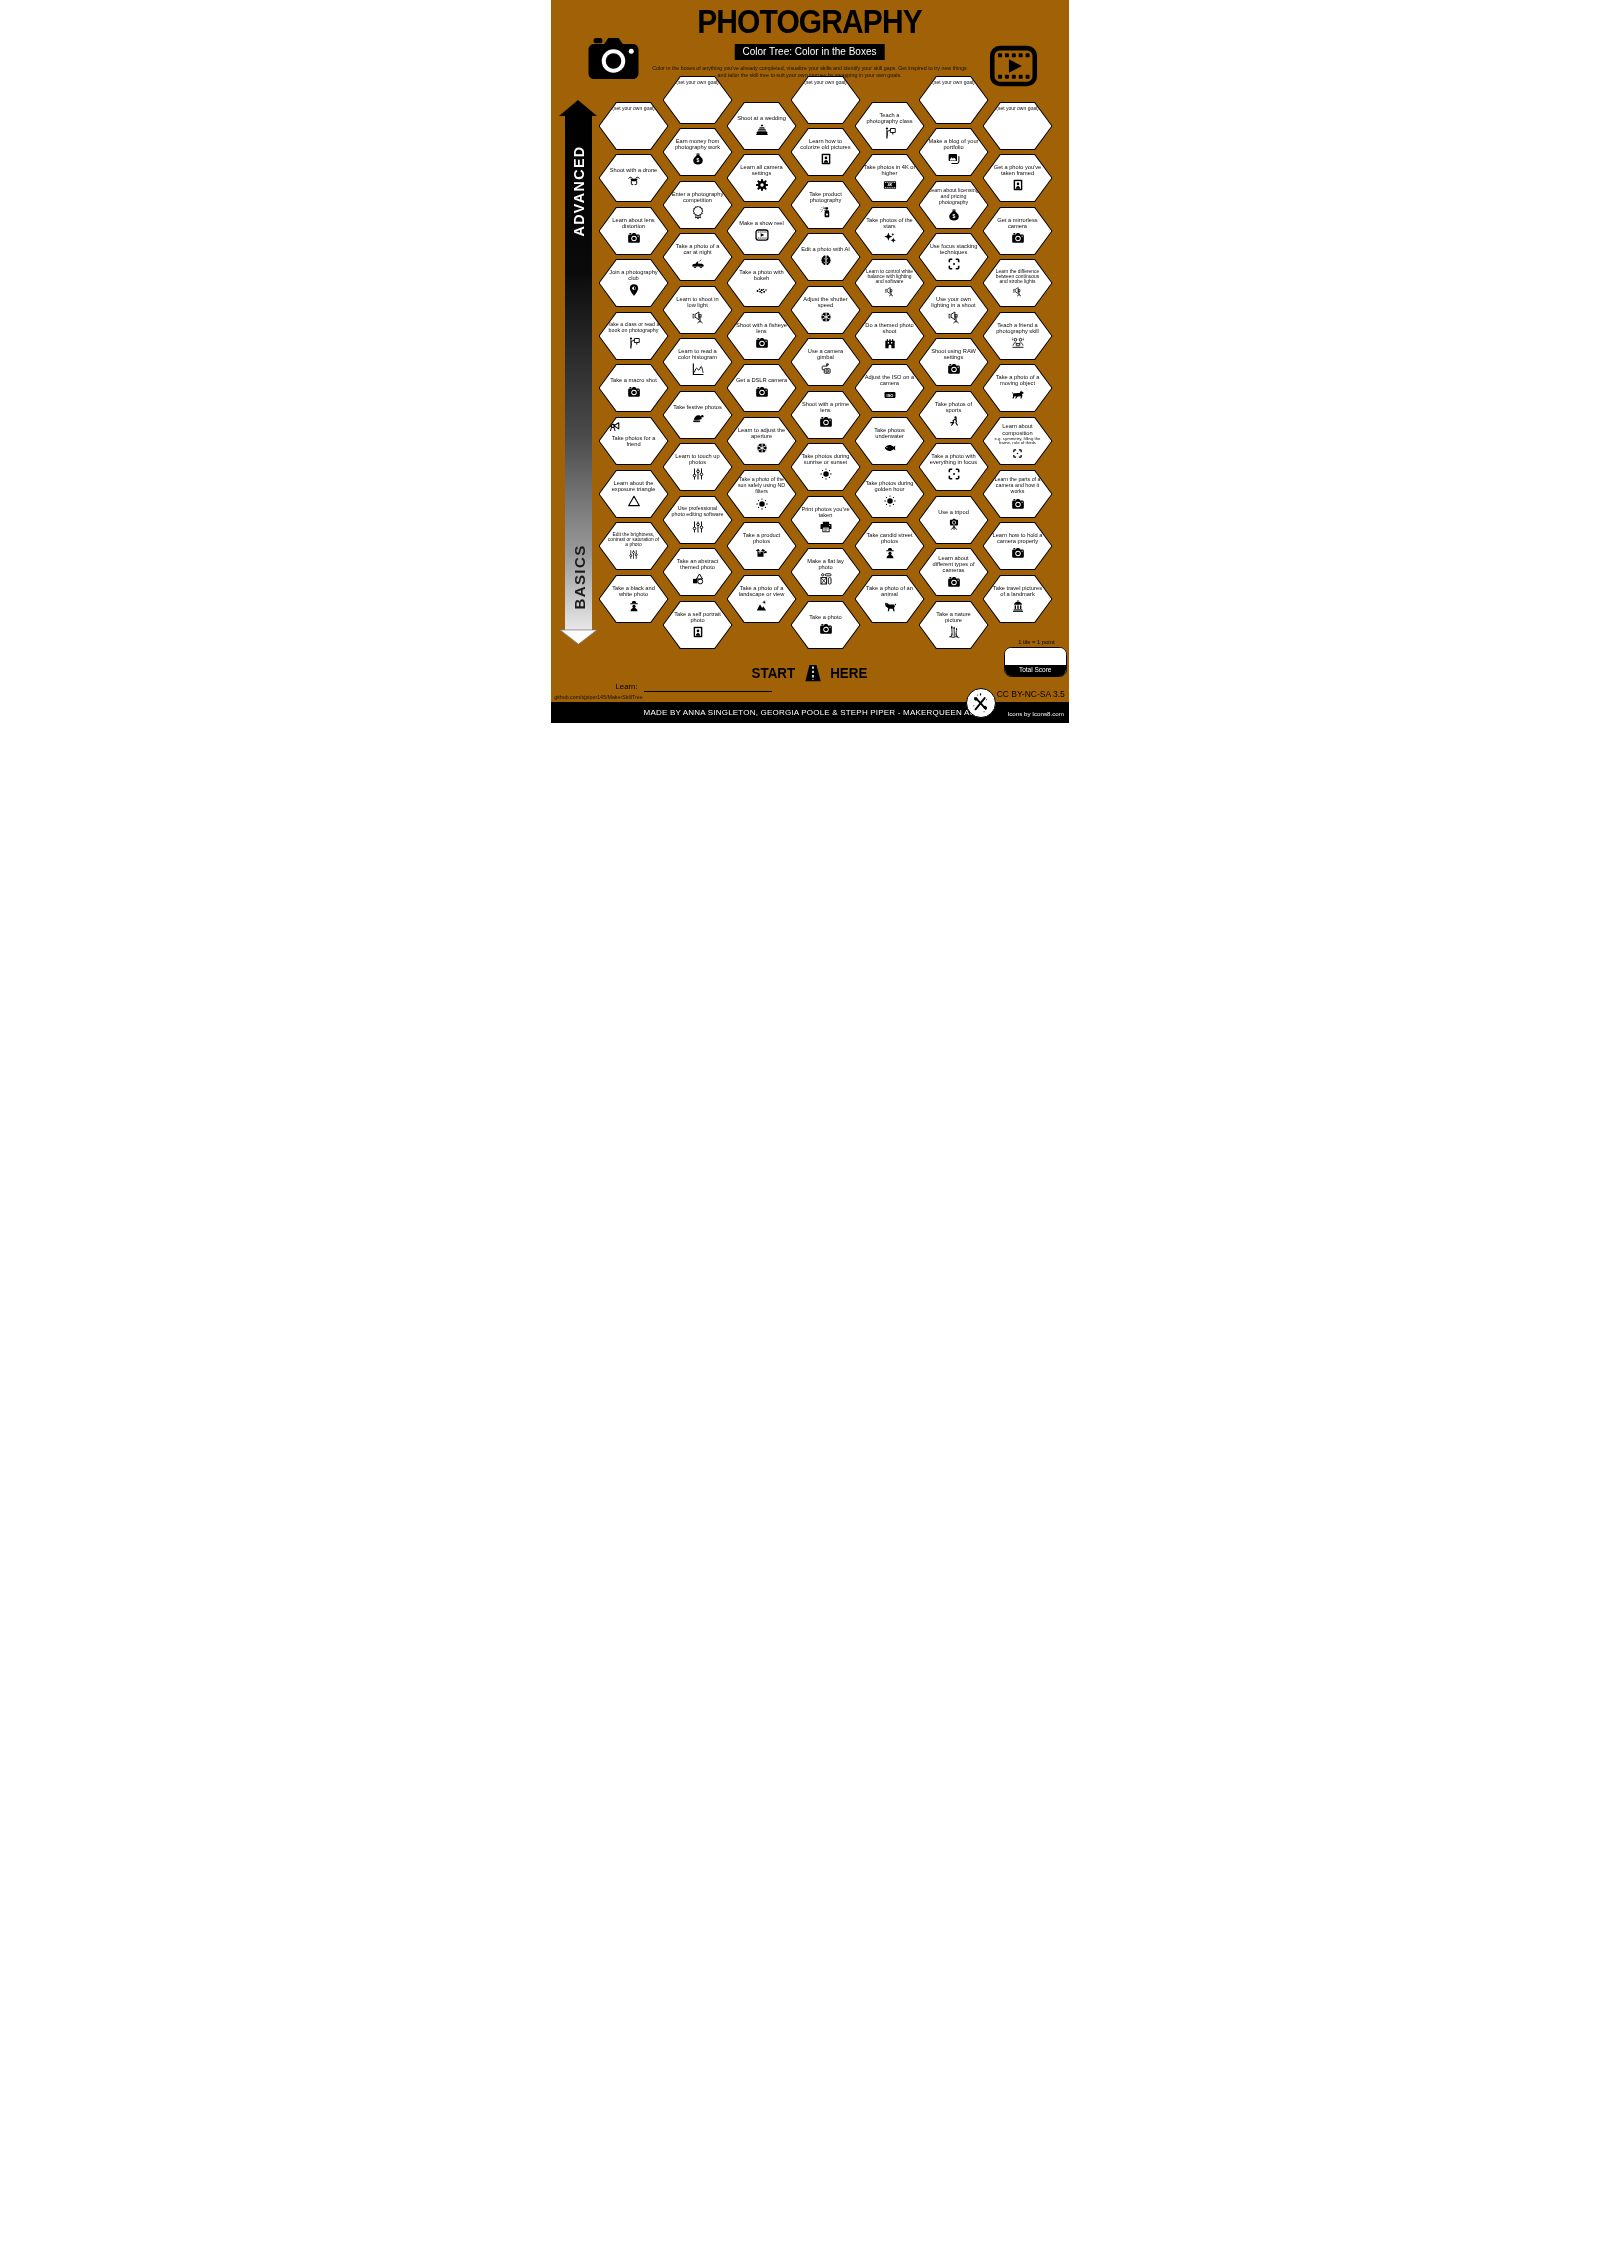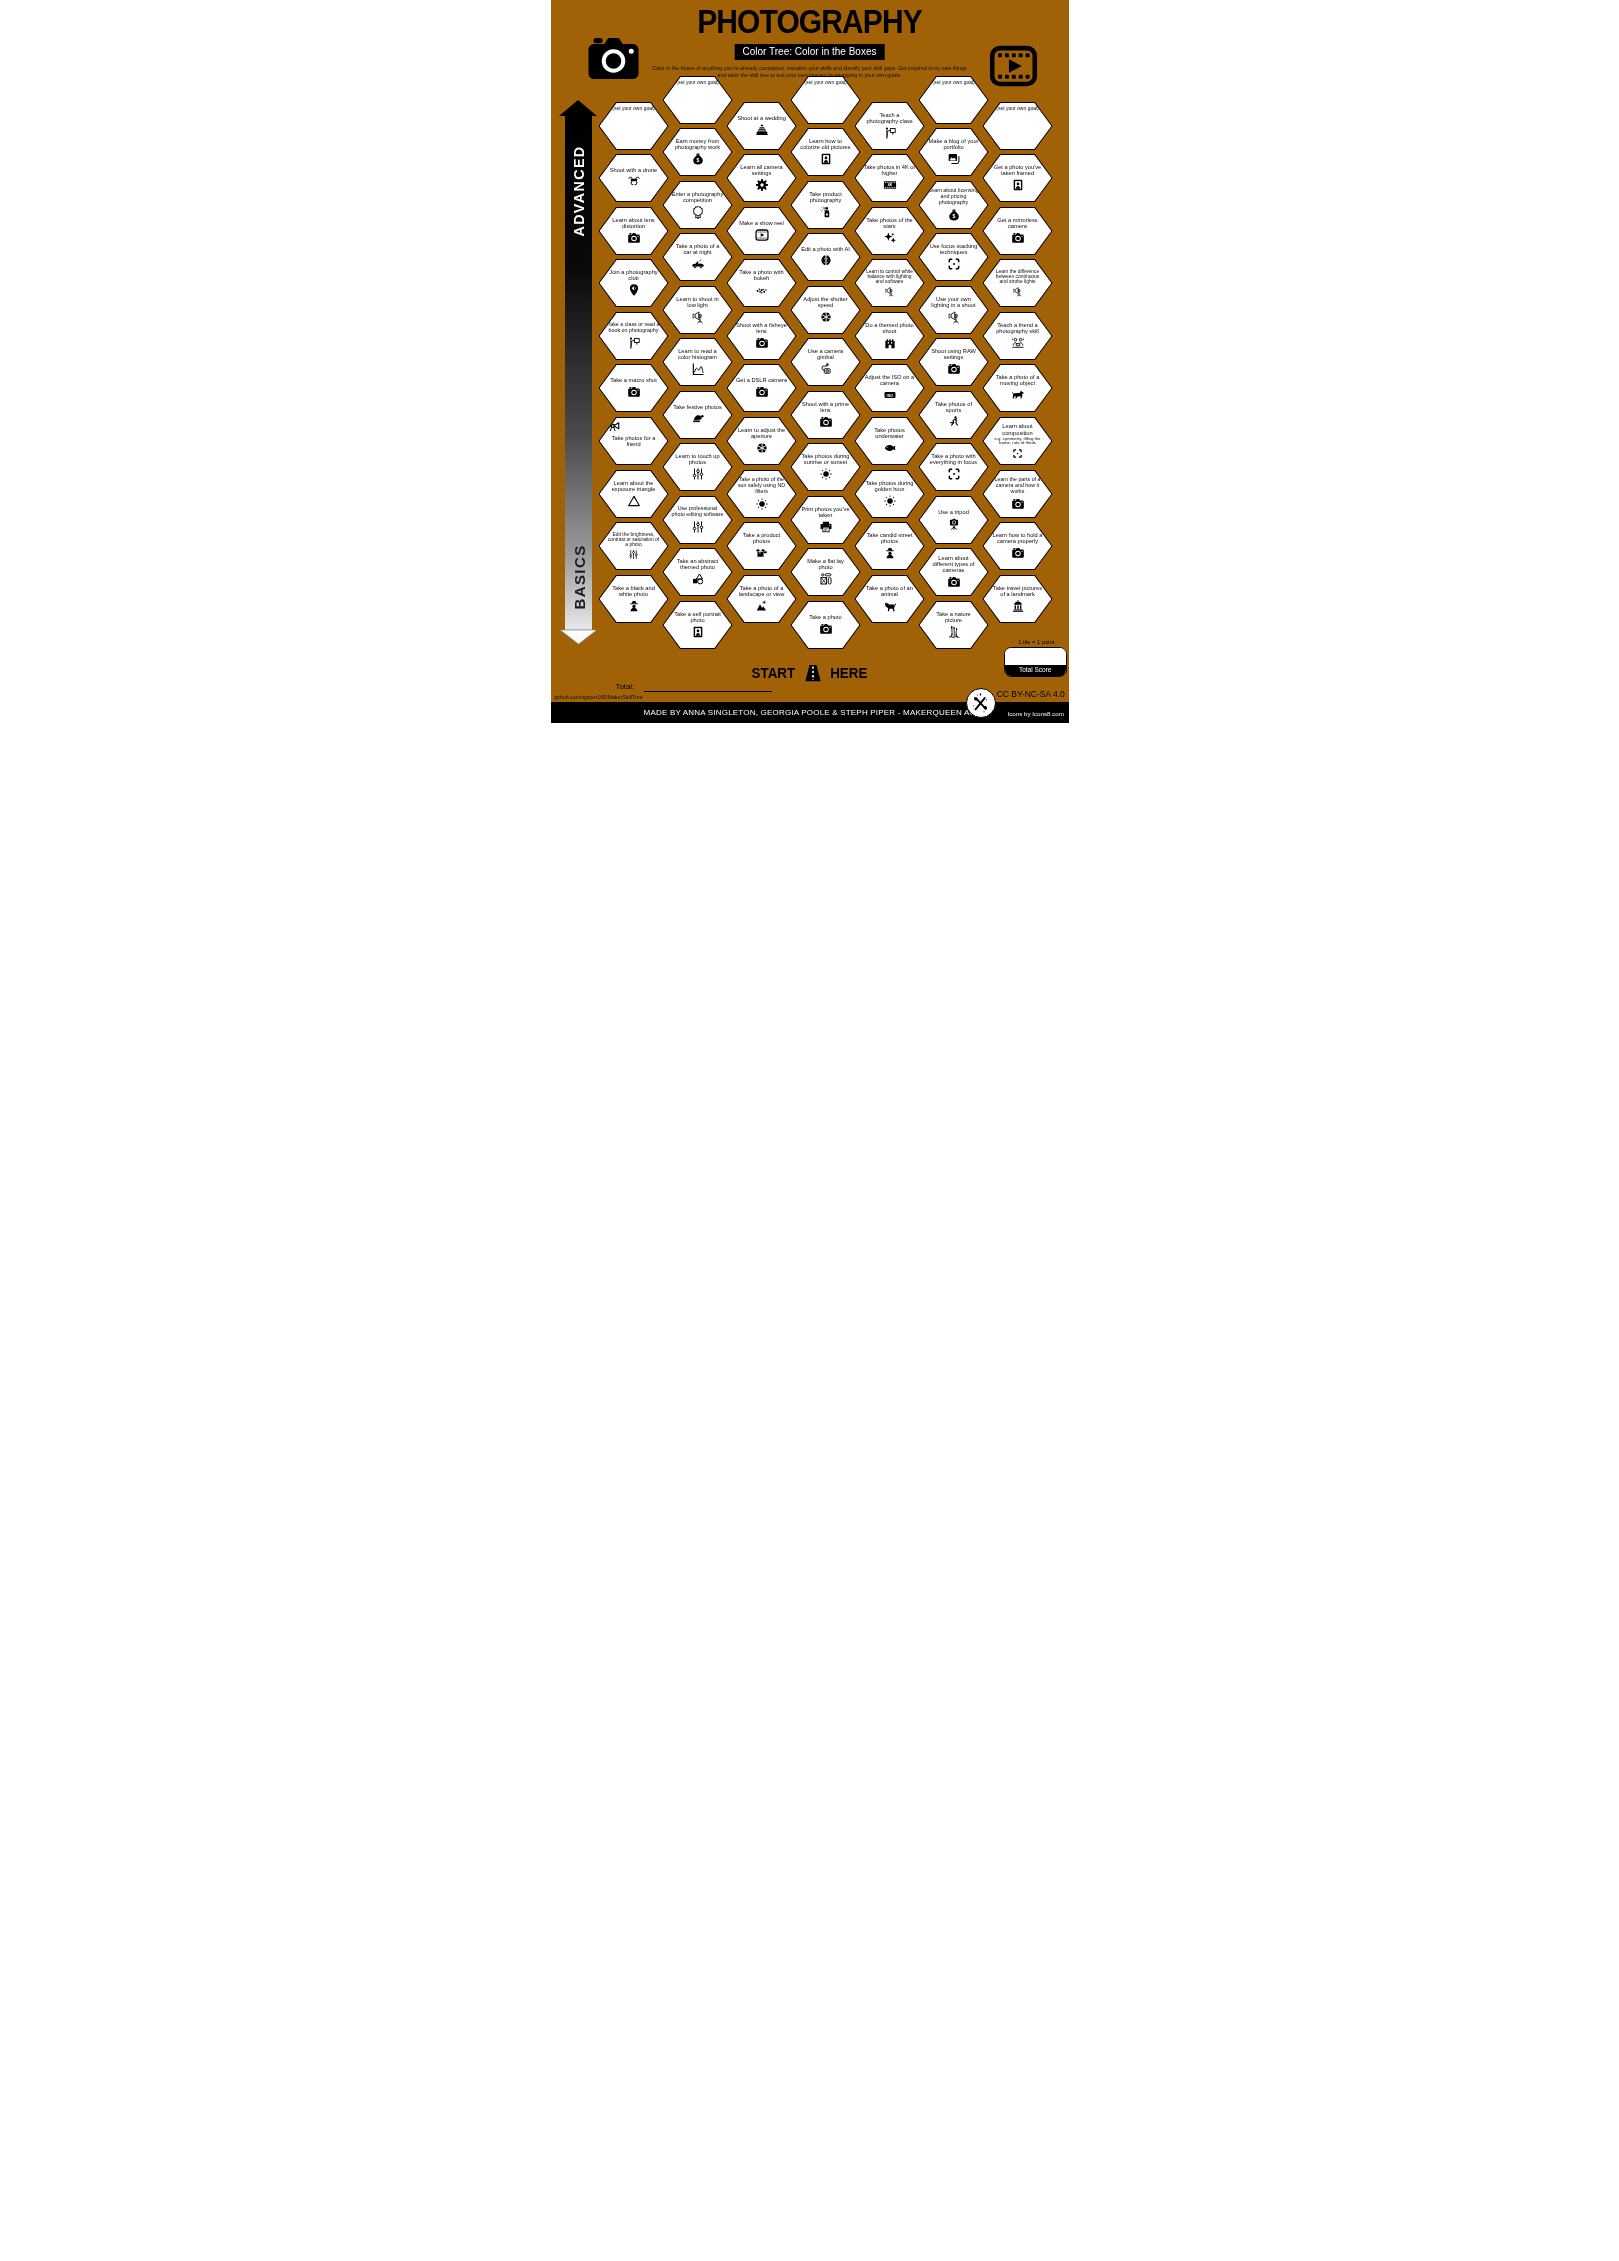--- a/index.html
+++ b/index.html
@@ -995,33 +995,33 @@
 
   <div id="start-here">
     <span class="word">START</span>
     <svg viewBox="0 0 24 24">
         <use href="#sym-road"></use>
       </svg>
     <span class="word">HERE</span>
   </div>
 
   <div id="name-row">
-    <span>Total:</span>
+    <span>Learn:</span>
     <span class="name-line"></span>
   </div>
   <div id="github-url">github.com/sjpiper145/MakerSkillTree</div>
   <div id="tile-points">1 tile = 1 point</div>
   <div id="score-box">
     <div class="score-input"></div>
     <div class="score-bar">Total Score</div>
   </div>
   <div id="maker-logo">
     <svg viewBox="0 0 24 24">
         <use href="#sym-tools"></use>
       </svg>
   </div>
-  <div id="license">CC BY-NC-SA 4.0</div>
+  <div id="license">CC BY-NC-SA 3.5</div>
   <div id="icons-credit">Icons by Icons8.com</div>
   <div id="footer-bar">
     <span>MADE BY ANNA SINGLETON, GEORGIA POOLE &amp; STEPH PIPER - MAKERQUEEN AU</span>
   </div>
 </div>
 
 
 </body></html>

